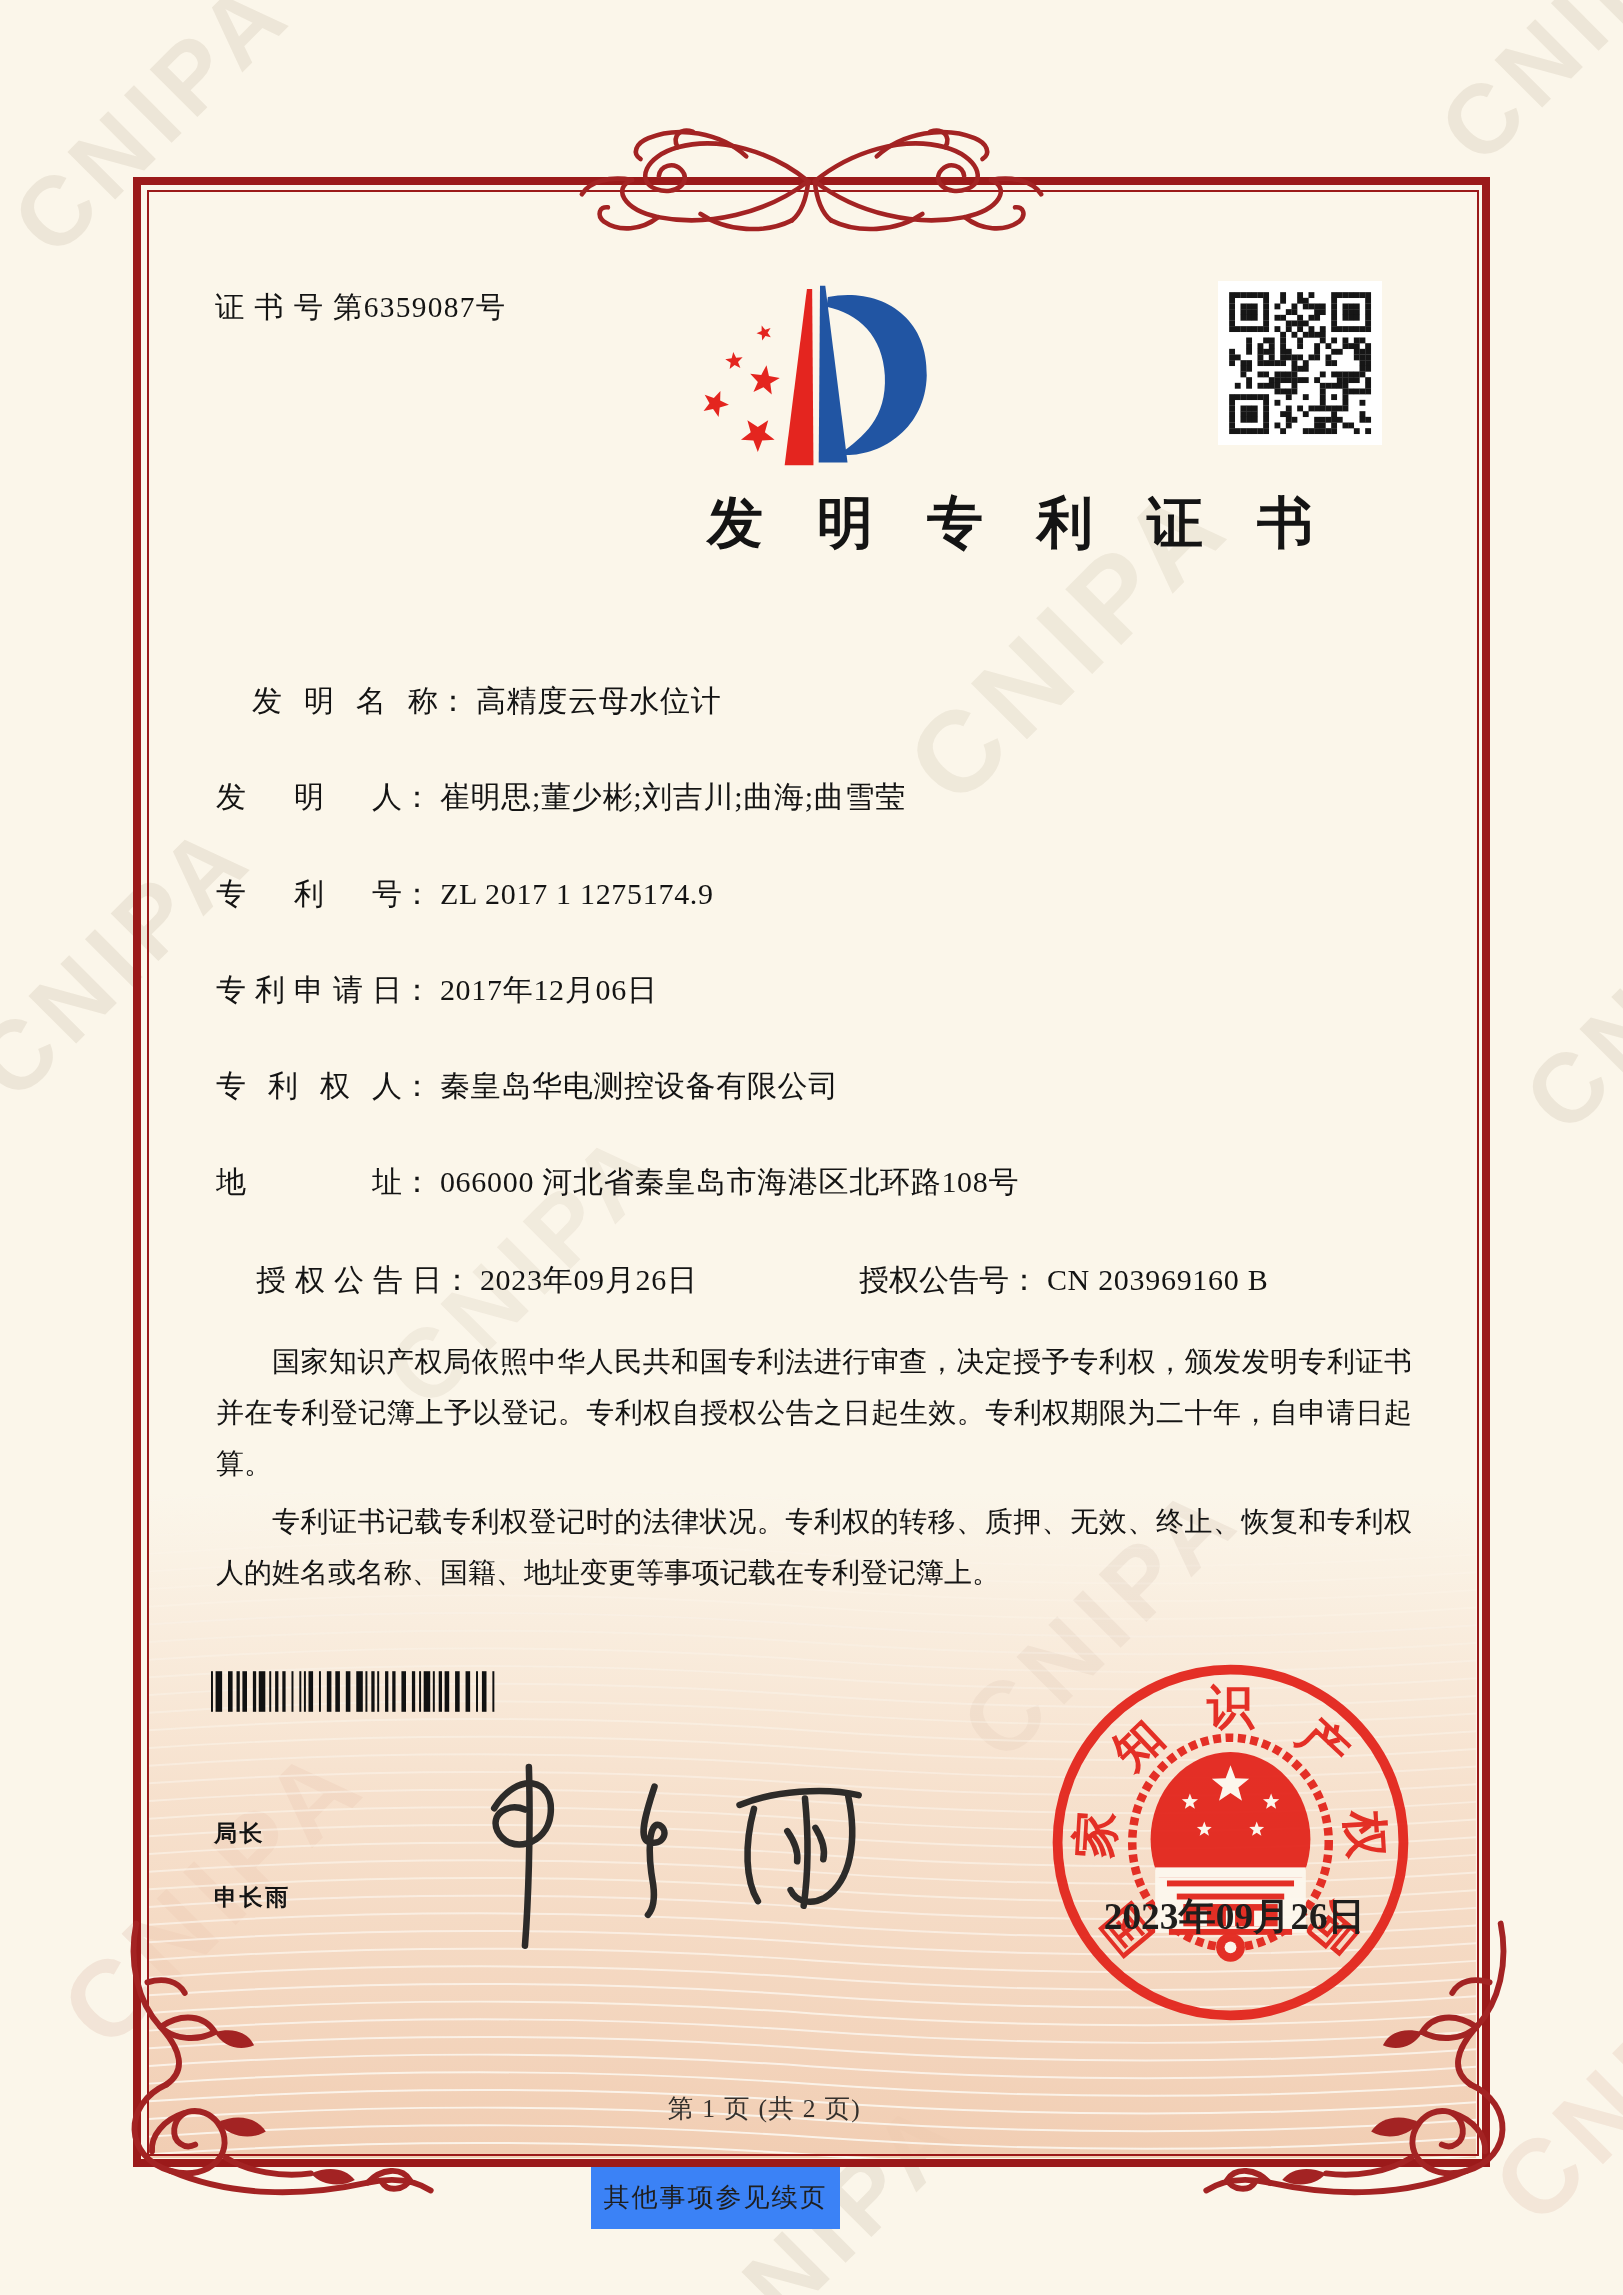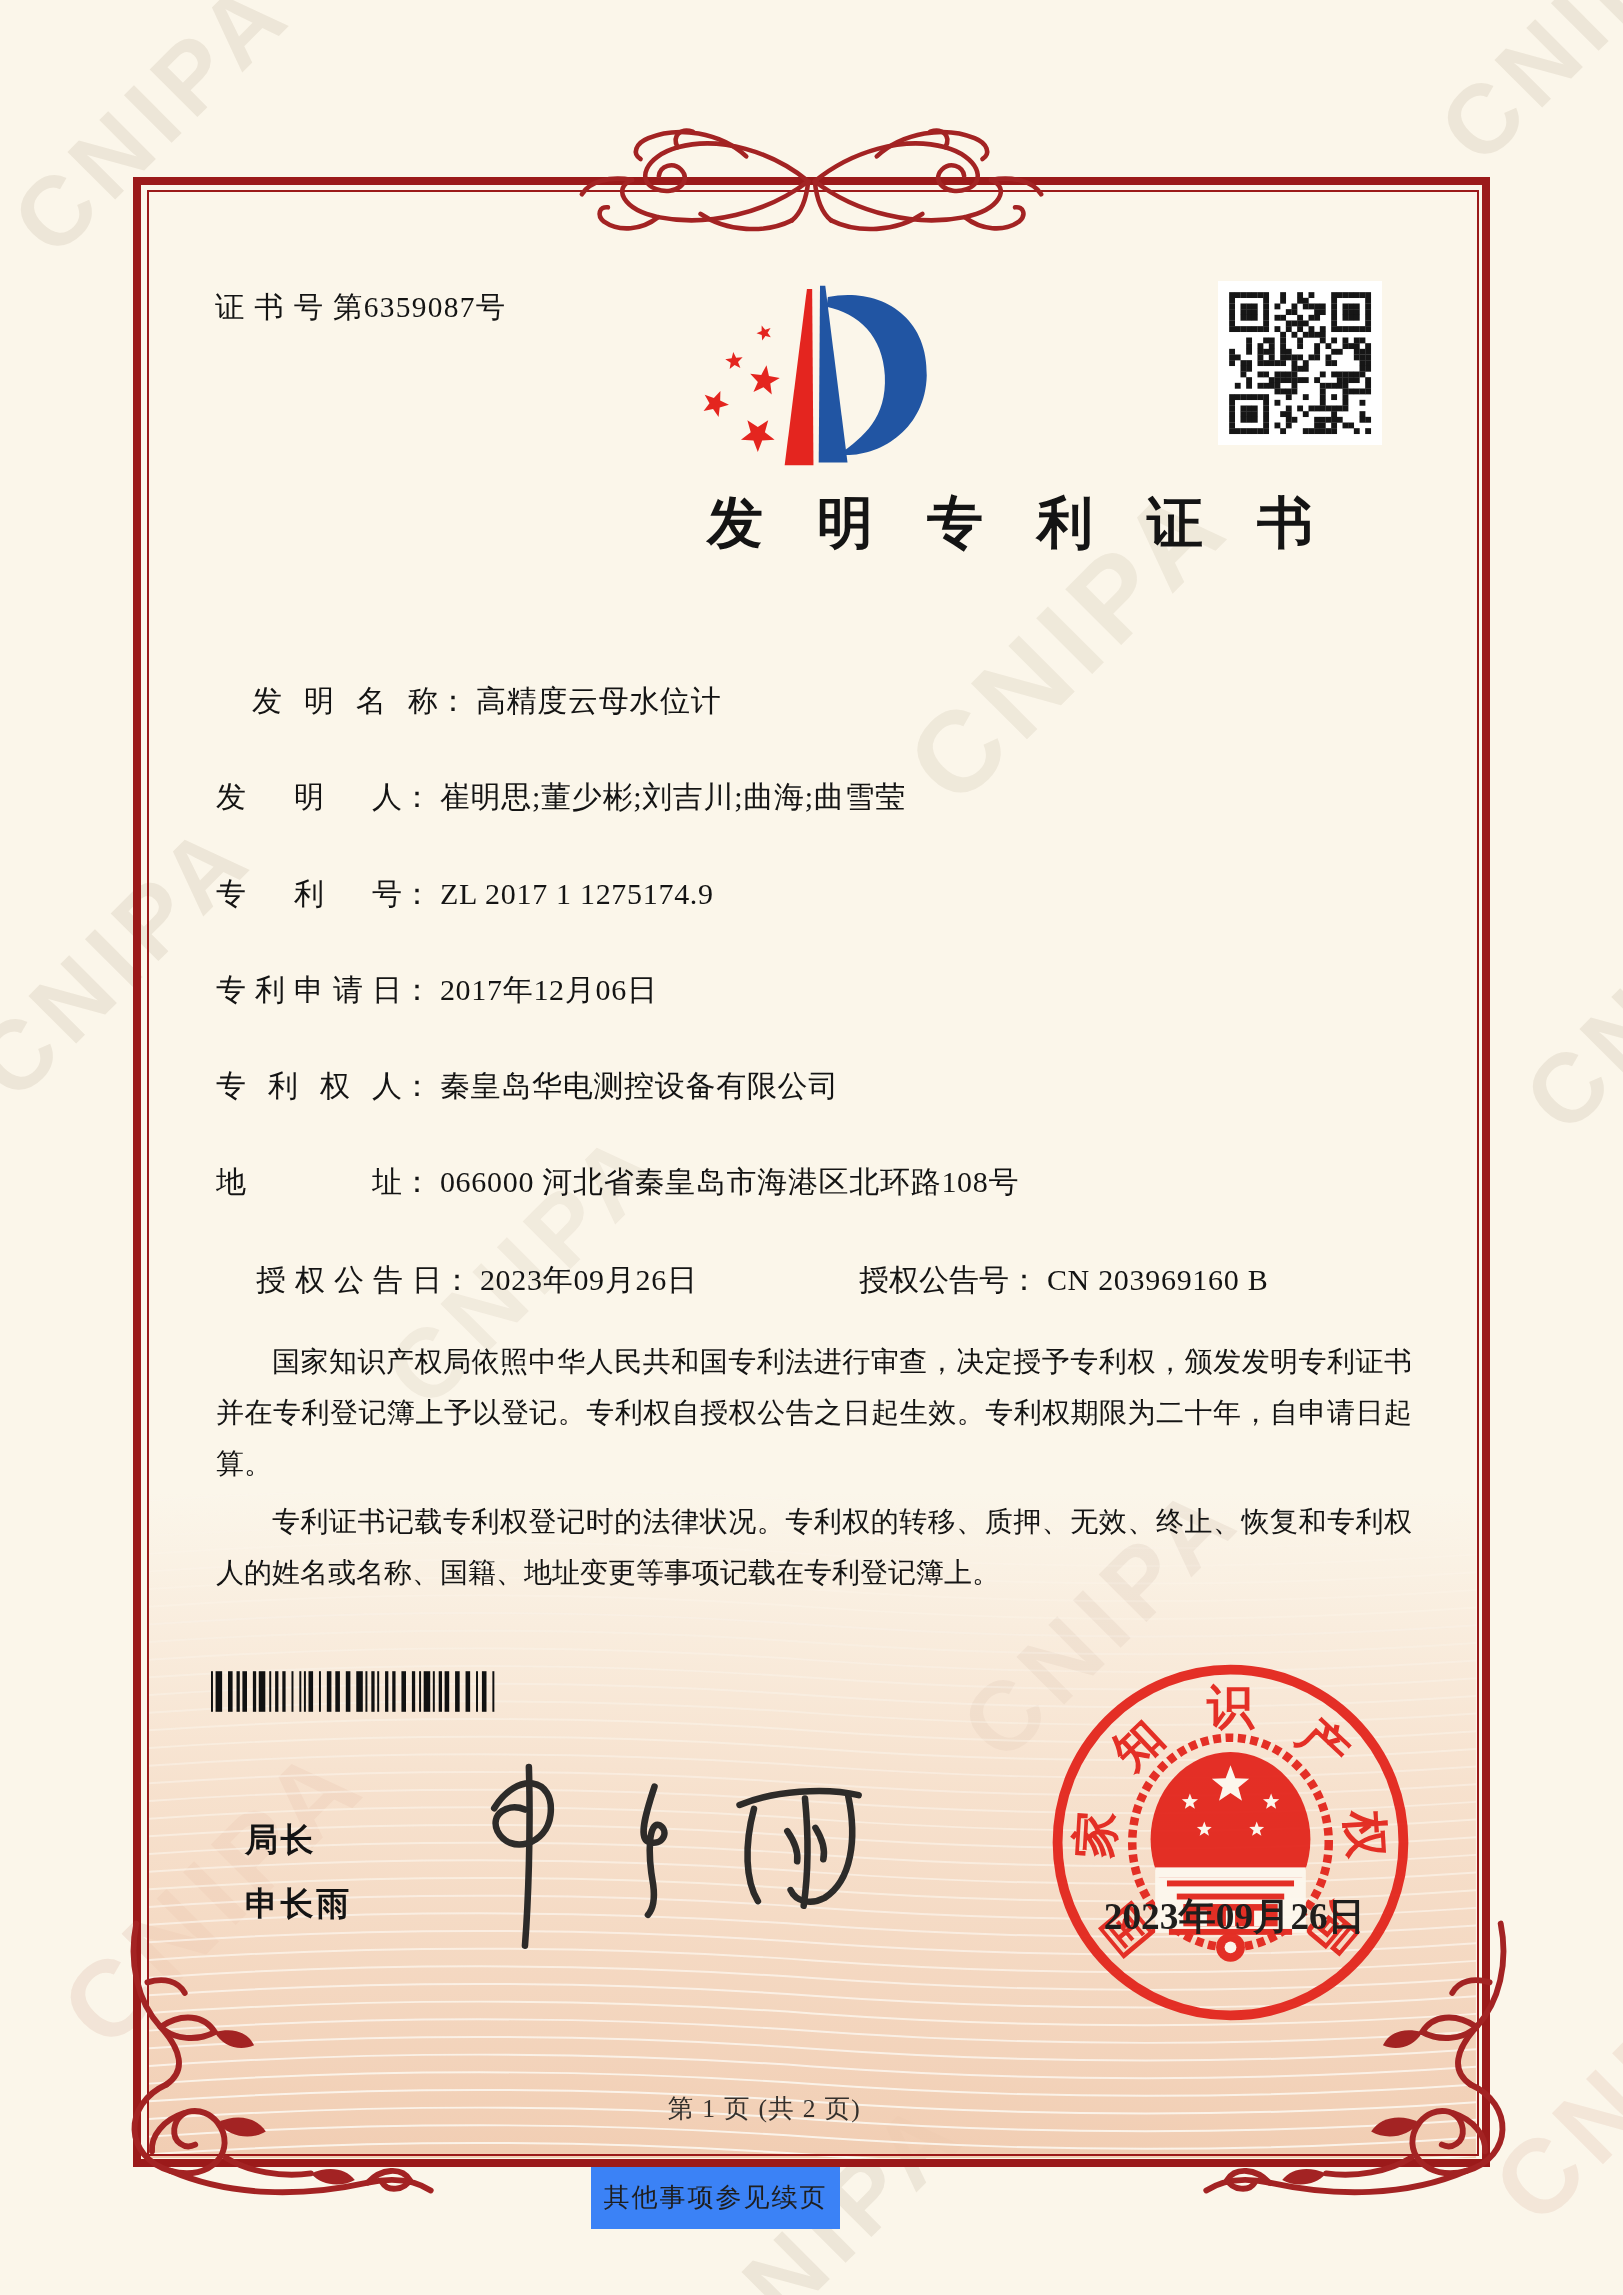--- a/index.html
+++ b/index.html
@@ -68,23 +68,23 @@
   
   .legal{
     position:absolute;left:216px;top:1336px;width:1196px;z-index:4;
     font-size:28px;line-height:51px;text-align:justify;
   }
   .legal p{margin:0;text-indent:2em;}
   .legal p + p{margin-top:6.5px;}
   
   .barcode{position:absolute;left:211px;top:1671px;z-index:4;}
   .director-label,.director-name{
-    position:absolute;left:245px;z-index:4;
+    position:absolute;left:214px;z-index:4;
     font-family:"Liberation Sans","DejaVu Sans",sans-serif;
-    font-weight:bold;font-size:33px;letter-spacing:2.6px;
+    font-weight:bold;font-size:23px;letter-spacing:2.6px;
   }
   .director-label{top:1818px;}
   .director-name{top:1882px;}
   .signature{position:absolute;left:432px;top:1733px;z-index:4;}
   .seal{position:absolute;left:1034px;top:1646px;z-index:5;opacity:.95;}
   .footer-page{
     position:absolute;left:599px;top:2091px;width:262px;text-align:right;
     font-size:25.5px;color:#34302c;z-index:4;letter-spacing:1.3px;
   }
   .contbox{

